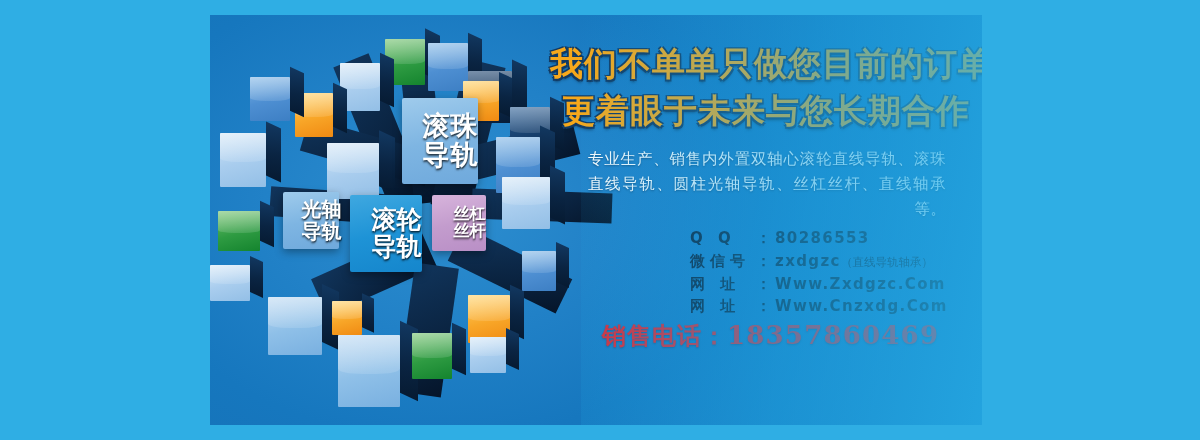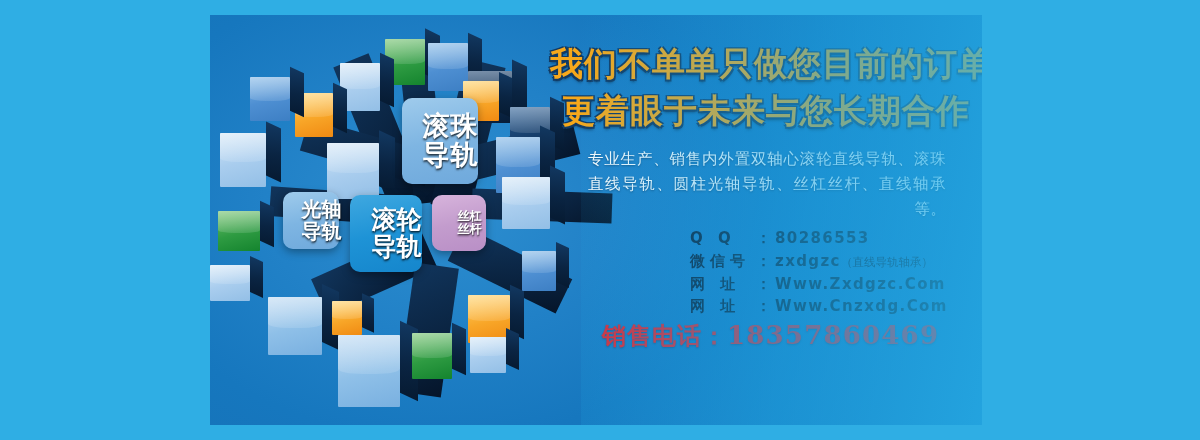--- a/index.html
+++ b/index.html
@@ -96,21 +96,21 @@
   }
 
   
   .label-box {
     position: absolute;
     display: flex;
     flex-direction: column;
     align-items: center;
     justify-content: center;
     box-sizing: border-box;
-    border-radius: 10px;
+    border-radius: 2px;
     line-height: 1.06;
     font-weight: 700;
     color: #FFFFFF;
     text-shadow:
        0 2px 2px rgba(0,0,0,.55),
        1px 1px 0 rgba(0,0,0,.35);
     box-shadow: 0 3px 8px rgba(0,0,0,.35);
     padding-left: 21px;
   }
   .label-box span { display: block; white-space: nowrap; }
@@ -130,21 +130,21 @@
   }
   #box-gunlun {      
     left: 140px; top: 180px;
     width: 72px; height: 77px;
     font-size: 25px;
     background: linear-gradient(168deg, #3FA8E0 0%, #1E93D6 50%, #1586CC 100%);
   }
   #box-sigang {      
     left: 222px; top: 180px;
     width: 54px; height: 56px;
-    font-size: 12px;
+    font-size: 16px;
     background: linear-gradient(168deg, #D7B4DC 0%, #C39CCD 50%, #B98FC6 100%);
   }
 
   
   #content {
     position: absolute;
     left: 340px;
     top: 0;
     width: 432px;
     height: 410px;

